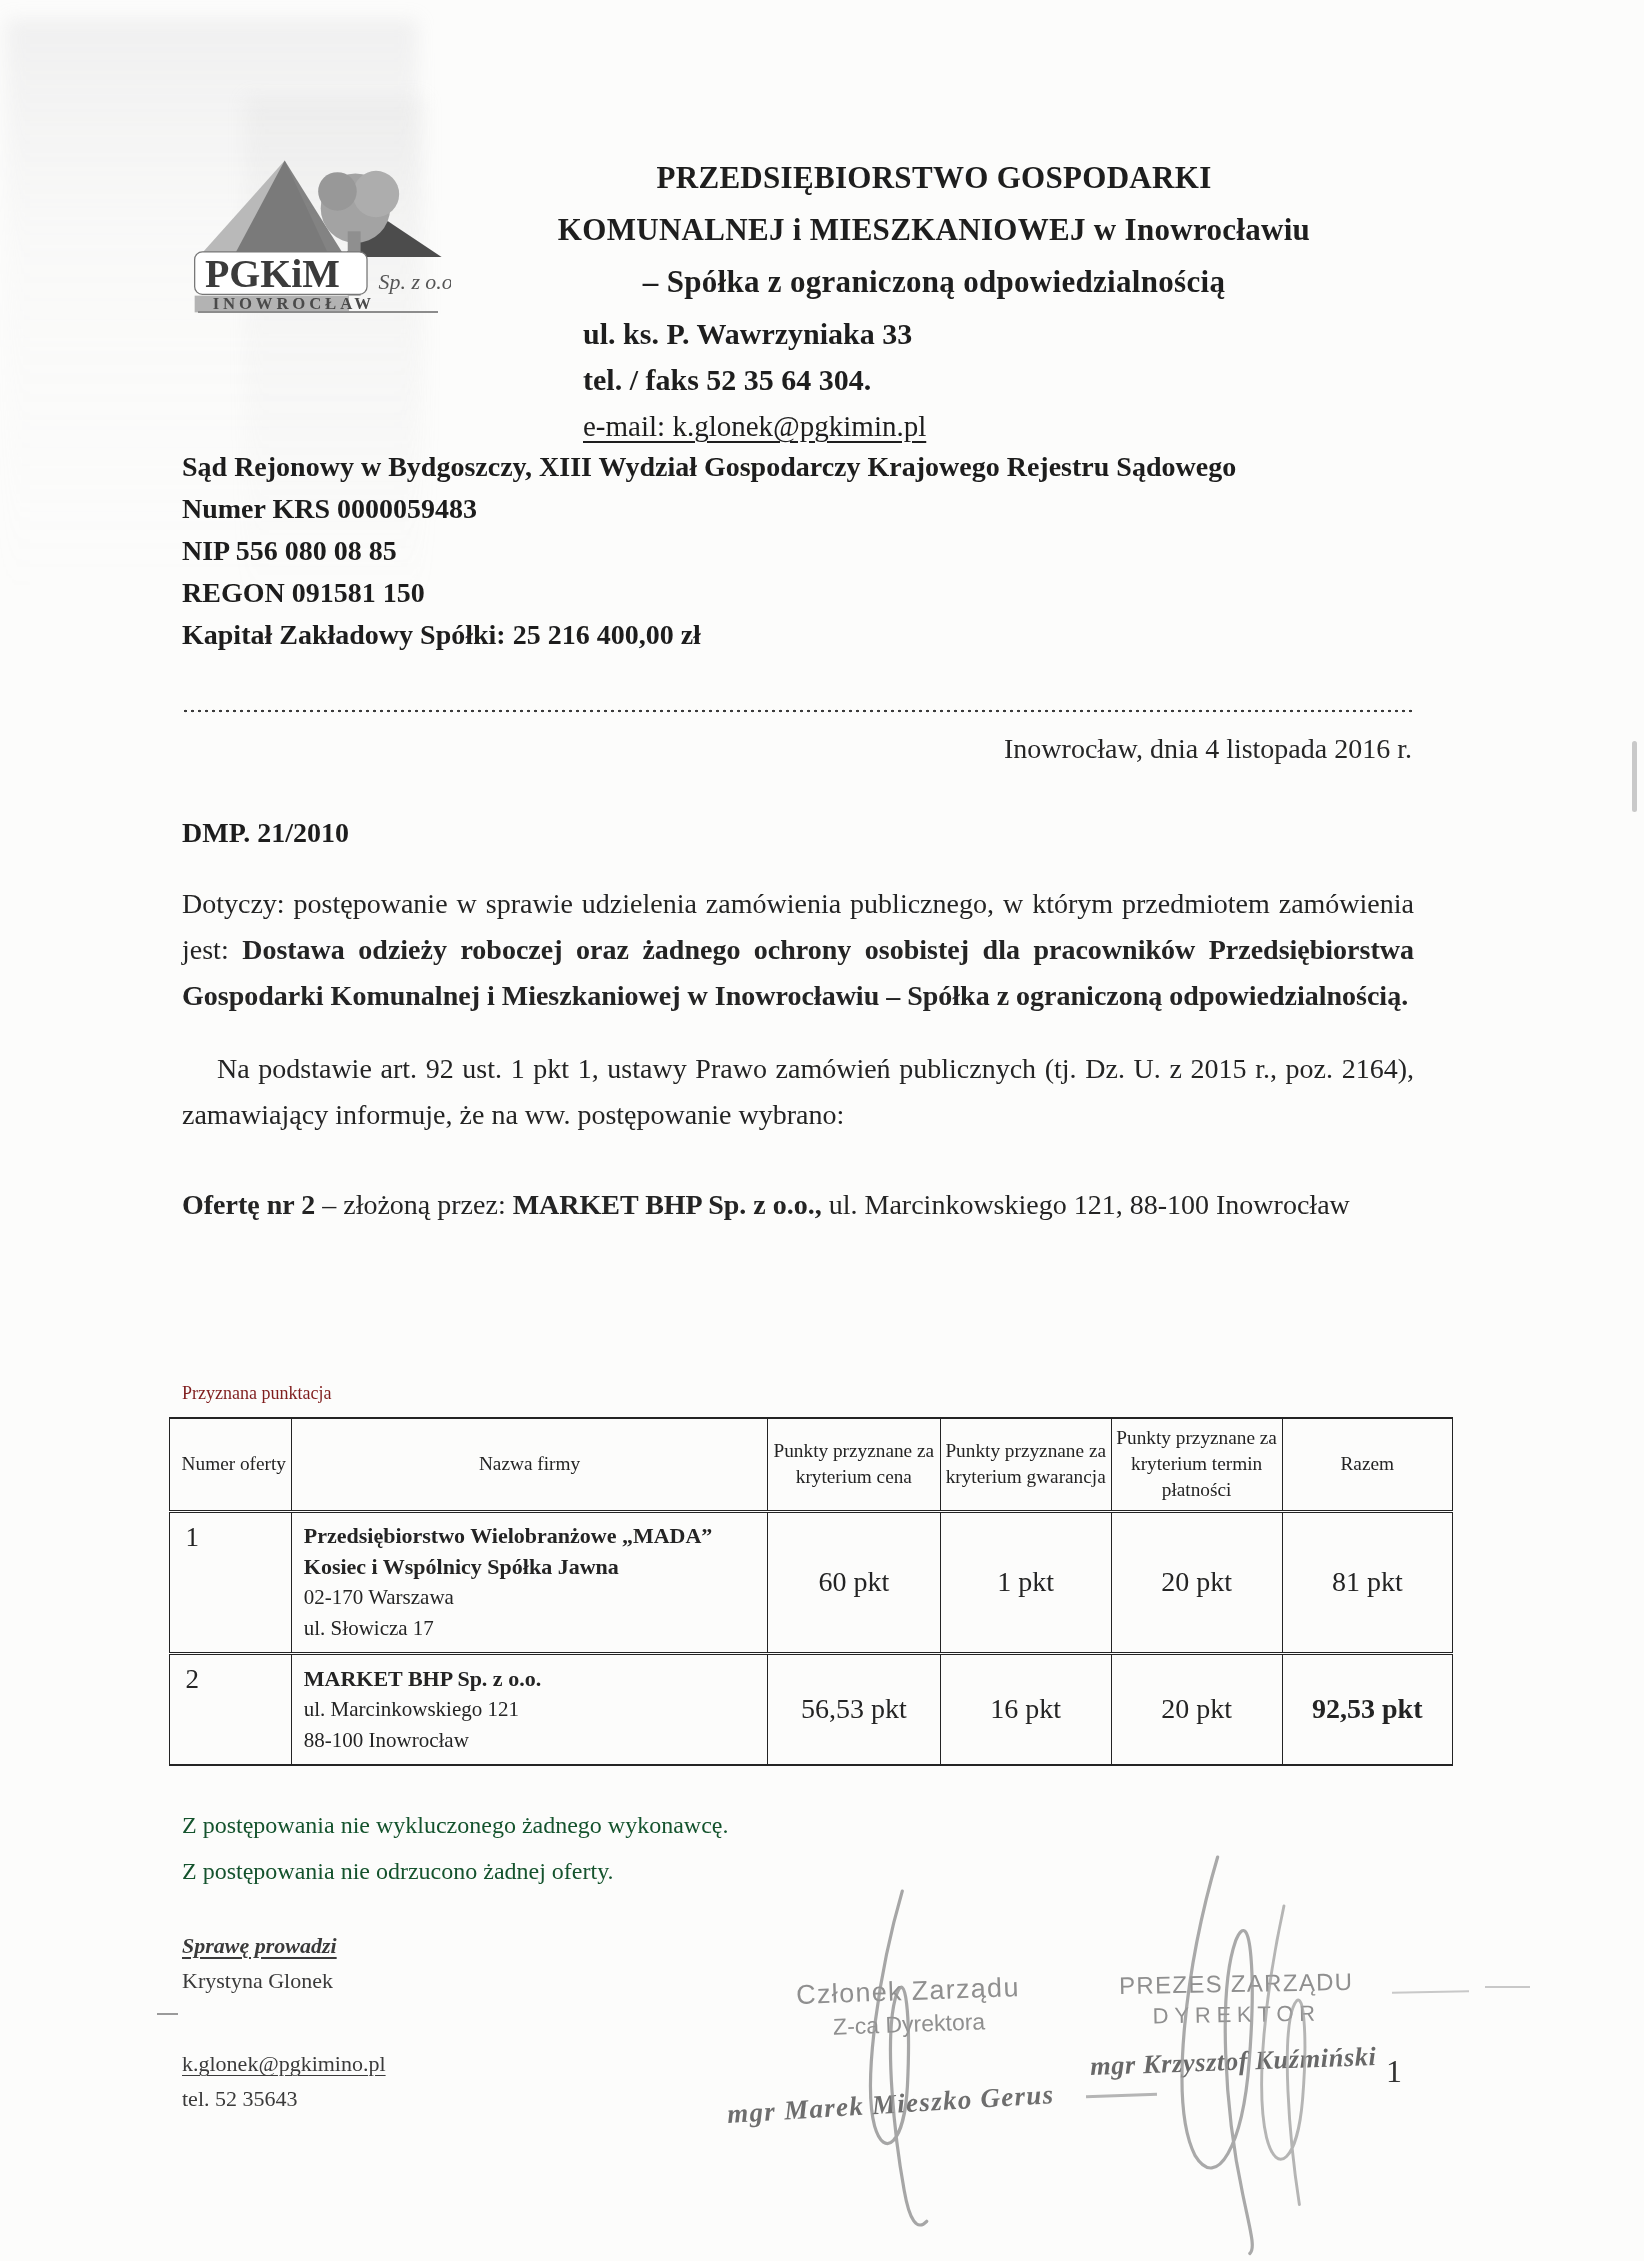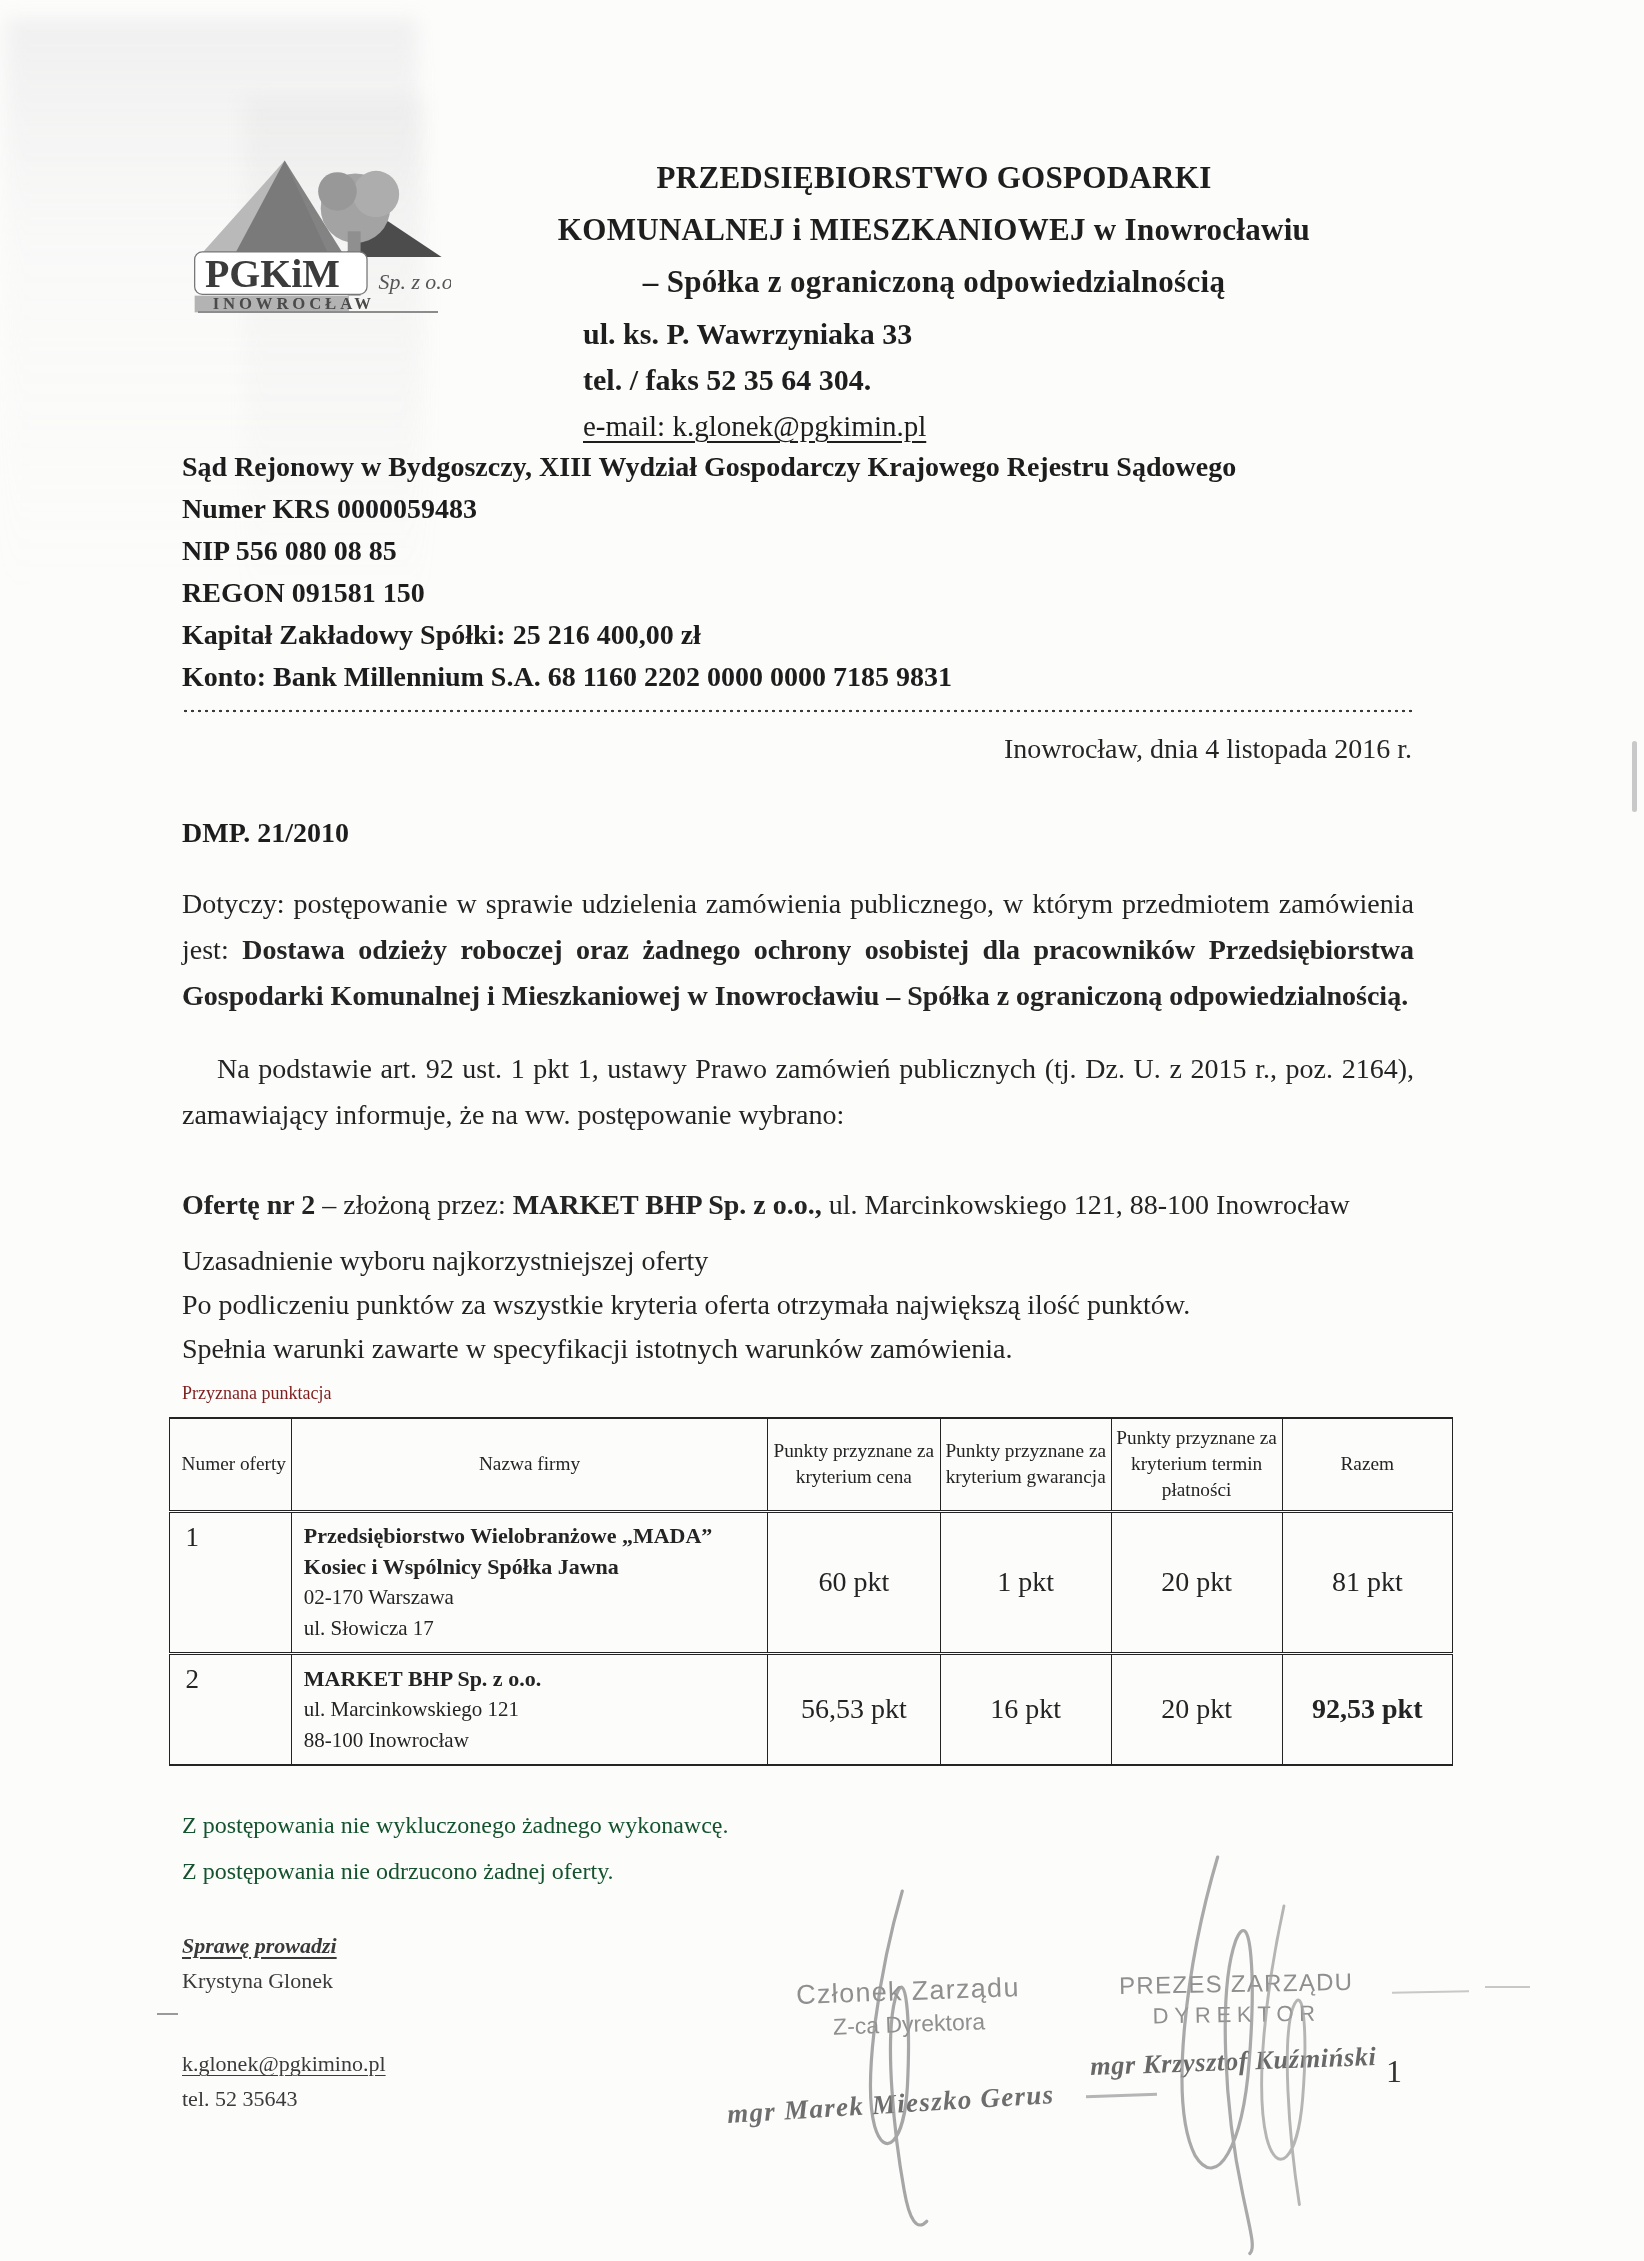--- a/index.html
+++ b/index.html
@@ -139,40 +139,34 @@
     <div>tel. / faks 52 35 64 304.</div>
     <div class="email">e-mail: k.glonek@pgkimin.pl</div>
   </div>
 
   <div class="registry">
     <div>Sąd Rejonowy w Bydgoszczy, XIII Wydział Gospodarczy Krajowego Rejestru Sądowego</div>
     <div>Numer KRS 0000059483</div>
     <div>NIP 556 080 08 85</div>
     <div>REGON 091581 150</div>
     <div>Kapitał Zakładowy Spółki: 25 216 400,00 zł</div>
-    <div>Konto: Bank Millennium S.A. 68 1160 2202 0000 0000 7185 9831</div>
   </div>
 
   <div class="dotline"></div>
 
   <div class="dateline">Inowrocław, dnia 4 listopada 2016 r.</div>
 
   <div class="case-number">DMP. 21/2010</div>
 
   <div class="para p-subject"><span>Dotyczy: postępowanie w sprawie udzielenia zamówienia publicznego, w którym przedmiotem zamówienia jest: </span><b>Dostawa odzieży roboczej oraz żadnego ochrony osobistej dla pracowników Przedsiębiorstwa Gospodarki Komunalnej i Mieszkaniowej w Inowrocławiu – Spółka z ograniczoną odpowiedzialnością.</b></div>
 
   <div class="para p-legal">Na podstawie art. 92 ust. 1 pkt 1, ustawy Prawo zamówień publicznych (tj. Dz. U. z 2015 r., poz. 2164), zamawiający informuje, że na ww. postępowanie wybrano:</div>
 
   <div class="para p-selection"><b>Ofertę nr 2</b><span> – złożoną przez: </span><b>MARKET BHP Sp. z o.o.,</b><span> ul. Marcinkowskiego 121, 88-100 Inowrocław</span></div>
 
-  <div class="para p-just">
-    <div>Uzasadnienie wyboru najkorzystniejszej oferty</div>
-    <div>Po podliczeniu punktów za wszystkie kryteria oferta otrzymała największą ilość punktów.</div>
-    <div>Spełnia warunki zawarte w specyfikacji istotnych warunków zamówienia.</div>
-  </div>
 
   <div class="scoring-title">Przyznana punktacja</div>
 
   <table class="score-table">
     <colgroup>
       <col style="width:107px">
         <col style="width:483px">
         <col style="width:175px">
       <col style="width:173px">
         <col style="width:173px">

